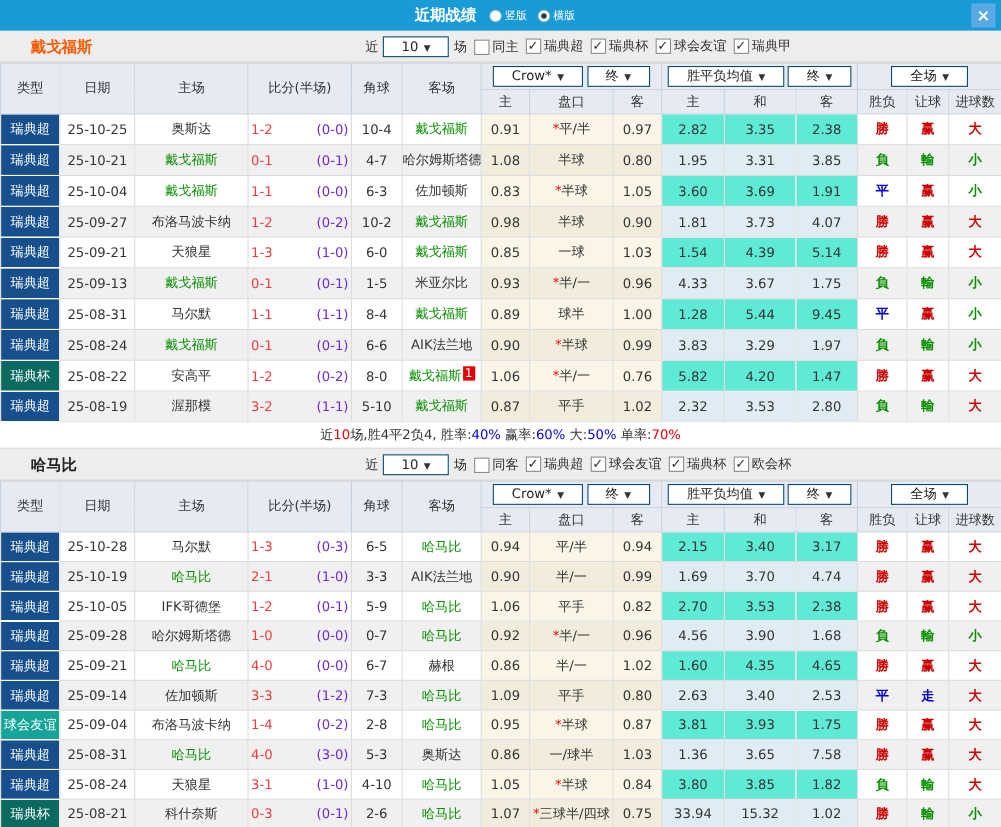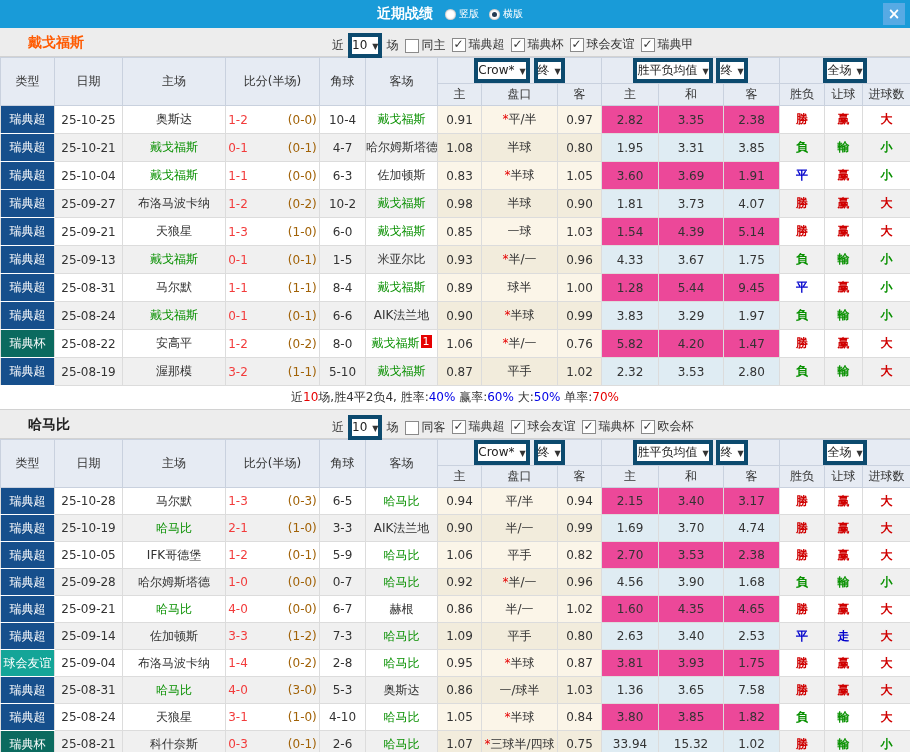--- a/index.html
+++ b/index.html
@@ -11,45 +11,45 @@
   .title{font-weight:bold;font-size:14px;margin-right:12px;}
   .radio-wrap{display:inline-flex;align-items:center;margin-right:10px;font-size:10px;cursor:pointer;}
   .radio{width:11px;height:11px;border-radius:50%;background:#fff;margin-right:3px;position:relative;box-shadow:inset 0 0 2px #777;}
   .radio.on::after{content:"";position:absolute;left:3px;top:3px;width:5px;height:5px;border-radius:50%;background:#223a52;}
   .close{position:absolute;right:5px;top:3px;width:22px;height:22px;background:#57aae4;color:#fff;font-size:15px;line-height:22px;text-align:center;cursor:pointer;font-weight:bold;}
 
   
   .sec-header{height:29px;background:#ededed;border-bottom:1px solid #d2d2d2;position:relative;box-sizing:border-box;}
   .team{position:absolute;left:28px;top:6px;font-size:14px;font-weight:bold;color:#222;}
   .filters{position:absolute;left:332px;top:5px;font-size:12px;color:#333;display:flex;align-items:center;white-space:nowrap;}
-  .dd{display:inline-block;background:#fff;border:4px solid #0c4a6e;padding:0 0;height:17px;line-height:17px;font-size:12px;color:#222;cursor:pointer;white-space:nowrap;}
+  .dd{display:inline-block;background:#fff;border:1px solid #0c4a6e;padding:0 16px;height:17px;line-height:17px;font-size:12px;color:#222;cursor:pointer;white-space:nowrap;}
   .dd .arr{font-size:8px;margin-left:5px;color:#333;}
   .count-dd{margin:0 4px;min-width:26px;}
   .cb-wrap{display:inline-flex;align-items:center;cursor:pointer;}
   .cb{width:12px;height:12px;border:1px solid #8a8a8a;background:#fff;display:inline-block;margin:0 2px 0 7px;position:relative;}
   .cb.on::after{content:"\2713";position:absolute;left:0;top:-2px;font-size:12px;font-weight:bold;color:#333;}
 
   
   .grid{border-collapse:collapse;table-layout:fixed;width:910px;}
   .grid th,.grid td{padding:0;text-align:center;font-size:12px;overflow:hidden;white-space:nowrap;}
   thead th{background:#e6ebf3;border:1px solid #c9d1de;color:#333;font-weight:normal;}
   .h1 th{height:23px;}
   .h2 th{height:21px;}
   tbody td{border:1px solid #dcdcdc;color:#333;}
   .t1 tbody tr{height:28px;}
   .t2 tbody tr{height:27px;}
   tbody tr:nth-child(even) td{background:#f0f0f0;}
   td.col-type{color:#fff;border-bottom:1px solid #fff;border-top:1px solid #fff;}
   td.cream{background:#fbf5e8;}
   tbody tr:nth-child(even) td.cream{background:#f2ecdc;}
-  td.blue{background:#ec4899;}
+  td.blue{background:#5eead4;}
   tbody tr:nth-child(even) td.blue{background:#dfecf3;}
   td.team-cell.hl{color:#089000;}
   .score-main{color:#f23b3b;}
-  .score-half{color:#a16207;margin-left:40px;}
+  .score-half{color:#6d28d9;margin-left:40px;}
   .star{color:#e60000;}
   .badge{display:inline-block;background:#e60000;color:#fff;font-size:11px;line-height:13px;padding:0 2px;margin-left:1px;vertical-align:2px;}
   td.outcome{font-weight:bold;}
 
   .summary{height:23px;line-height:23px;text-align:center;font-size:12px;border-bottom:1px solid #d2d2d2;background:#fff;color:#333;}
 </style>
 </head>
 <body>
 
 <div class="panel">

